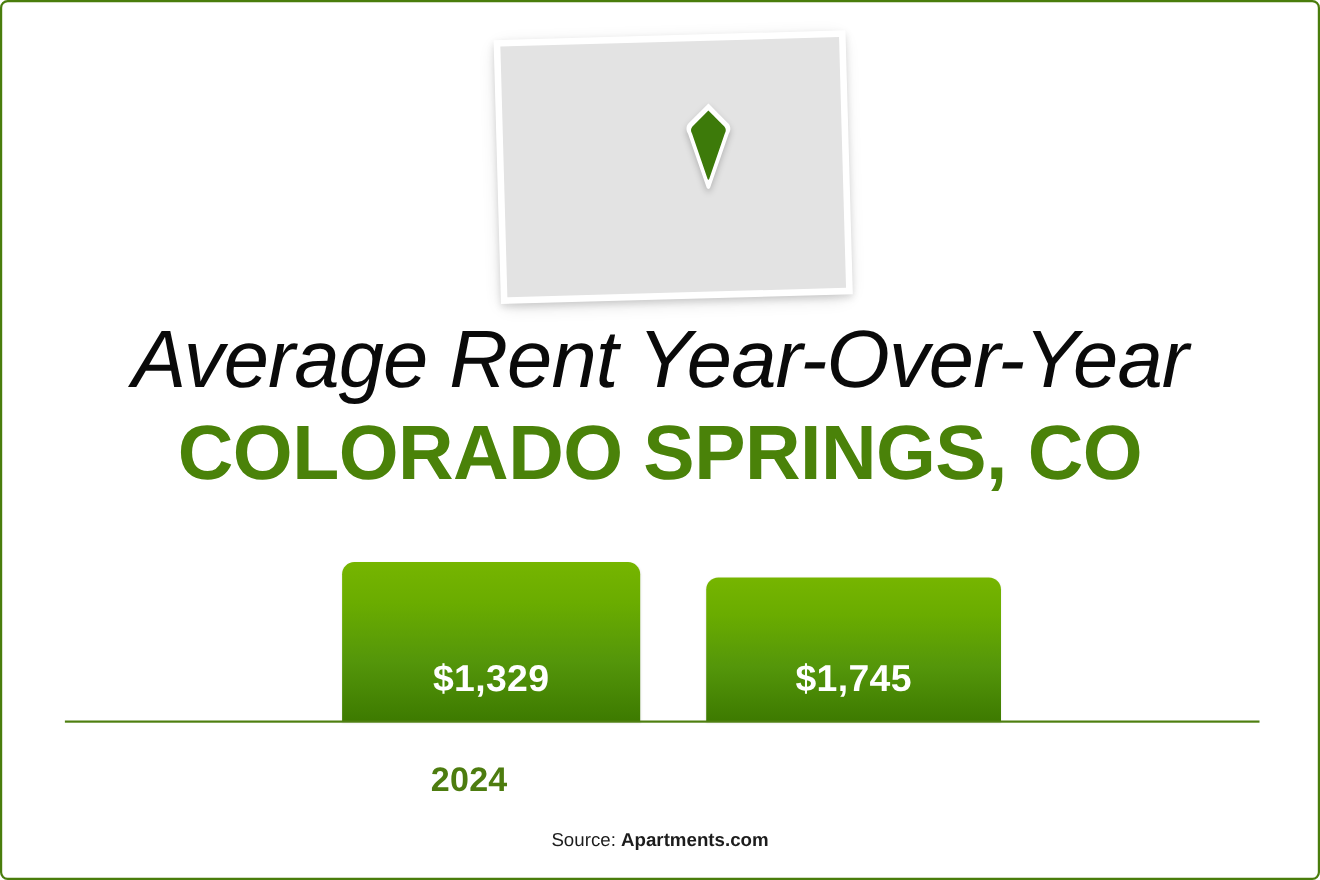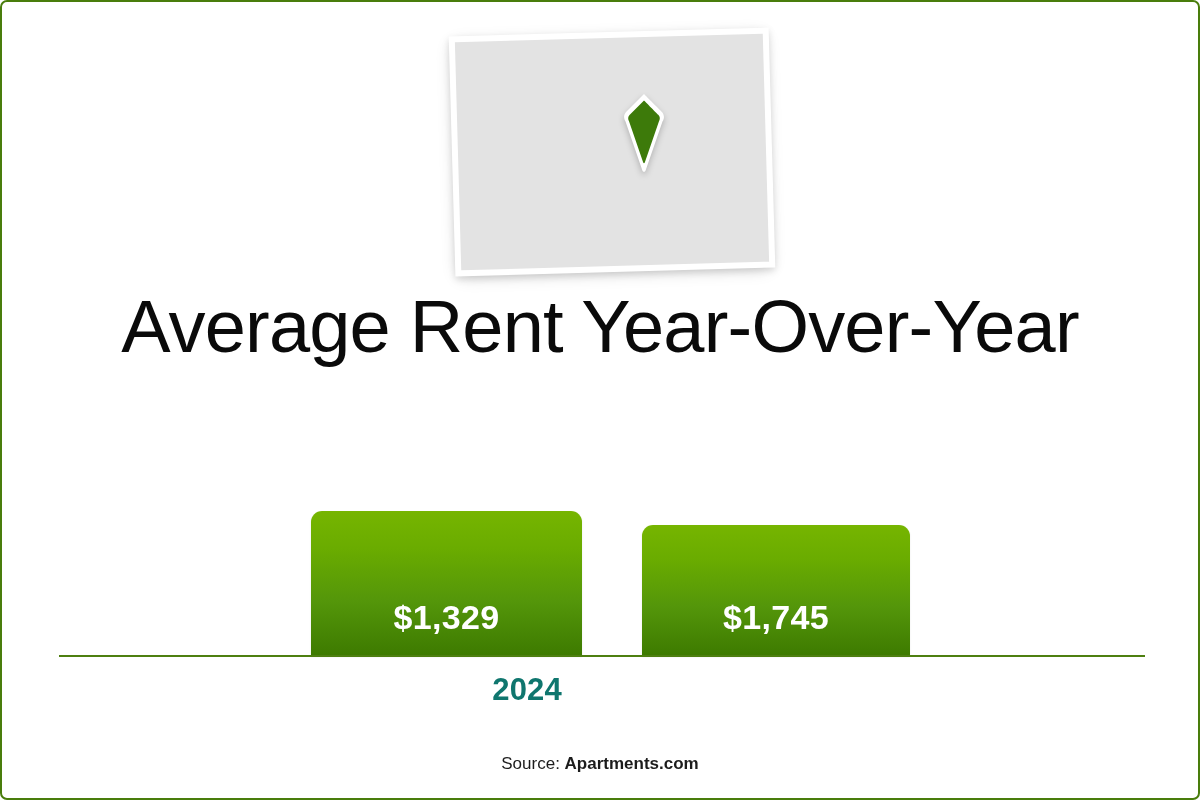--- a/index.html
+++ b/index.html
@@ -75,20 +75,21 @@
     left: 0; right: 0;
     top: 288px;
     text-align: center;
     font-family: "Liberation Sans", sans-serif;
     font-size: 74px;
     font-weight: 300;
     letter-spacing: -0.8px;
     color: #0a0a0a;
     line-height: 1;
     white-space: nowrap;
+    font-style: italic;
   }
   #subtitle {
     position: absolute;
     left: 0; right: 0;
     top: 374px;
     text-align: center;
     font-family: "Liberation Sans", sans-serif;
     font-size: 70px;
     font-weight: 700;
     letter-spacing: -0.5px;
@@ -134,26 +135,26 @@
     text-align: center;
     color: #ffffff;
     font-family: "Liberation Sans", sans-serif;
     font-size: 34px;
     font-weight: 700;
     letter-spacing: 0.3px;
     white-space: nowrap;
   }
   .xlabel {
     position: absolute;
-    top: 250px;
-    text-align: right;
+    top: 269px;
+    text-align: center;
     font-family: "Liberation Sans", sans-serif;
     font-size: 31px;
     font-weight: 700;
-    color: #0f766e;
+    color: #4d7c0f;
     letter-spacing: 0.2px;
     white-space: nowrap;
   }
 
   
   #bar-2024 { left: 232px; width: 271px; height: 145px; margin-left: 20px; }
   #label-2024 { left: 232px; width: 271px; }
   
   #bar-2025 { left: 583px; width: 268px; height: 131px; }
   #label-2025 { left: 583px; width: 268px; }
@@ -184,20 +185,21 @@
     </div>
     <div id="pin">
       <svg viewBox="0 0 44 82" xmlns="http://www.w3.org/2000/svg">
         <path d="M22 2 C22 2 40 20 40 20 C42.5 22.8 42.5 26.5 40.5 29.6 L23.6 78.5 C23 80.2 21 80.2 20.4 78.5 L3.5 29.6 C1.5 26.5 1.5 22.8 4 20 Z" fill="#ffffff"></path>
         <path d="M22 8.5 C22 8.5 36.5 23 36.5 23 C38.2 24.9 38.2 27.3 36.9 29.4 L22.8 70.5 C22.4 71.6 21.6 71.6 21.2 70.5 L7.1 29.4 C5.8 27.3 5.8 24.9 7.5 23 Z" fill="#3d7a0a"></path>
       </svg>
     </div>
   </div>
 
   <div id="title">Average Rent Year-Over-Year</div>
+  <div id="subtitle">COLORADO SPRINGS, CO</div>
 
   <div id="chart">
     <div id="plot">
 
       <div class="bar" id="bar-2024">
         <div class="bar-value">$1,329</div>
       </div>
 
       <div class="bar" id="bar-2025">
         <div class="bar-value">$1,745</div>

